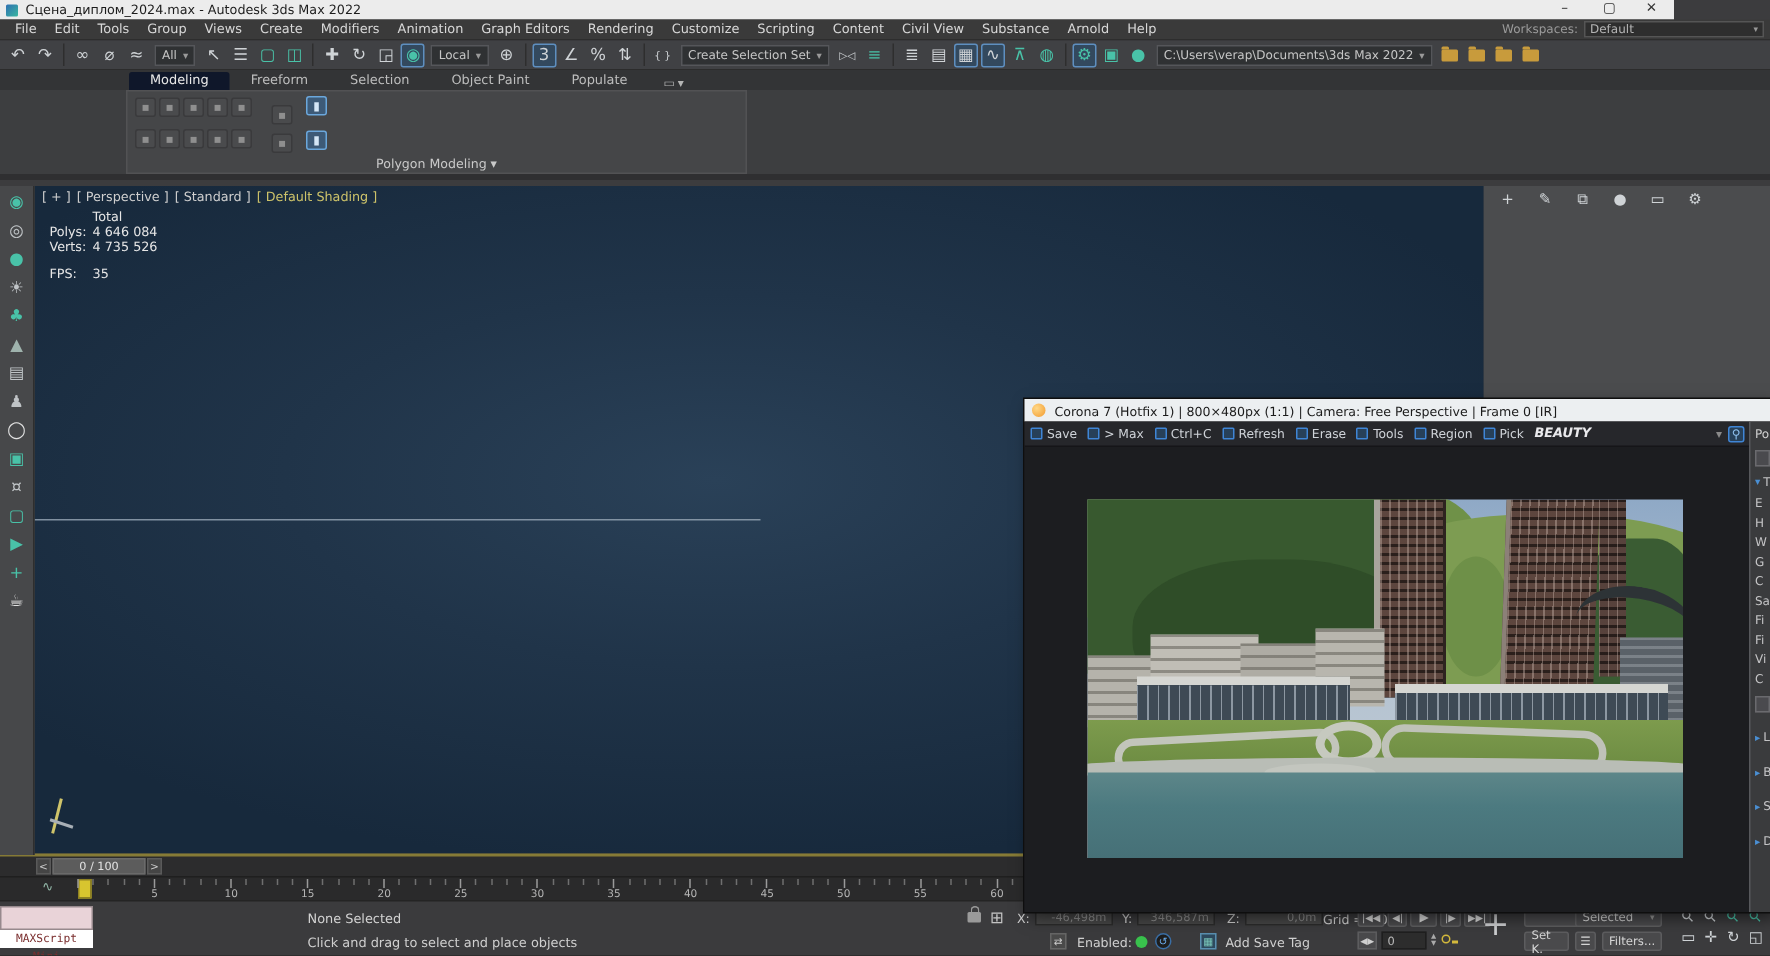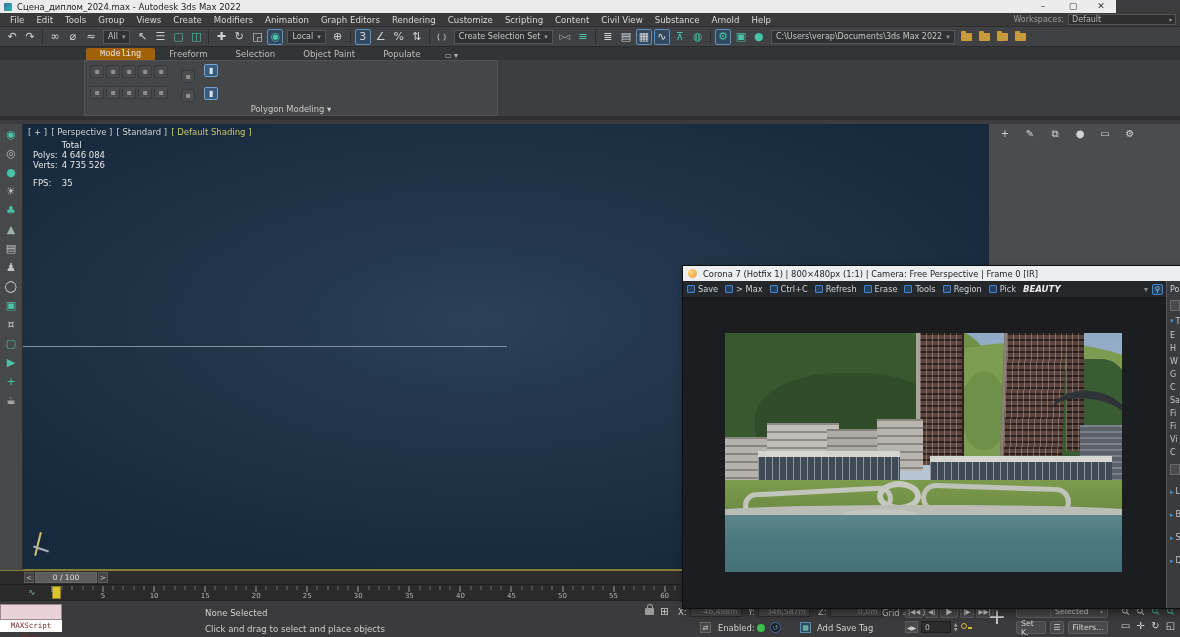--- a/index.html
+++ b/index.html
@@ -12,38 +12,38 @@
   #titlebar .ttext{font-size:8.5px;}
   #titlebar .wctrl{position:absolute;top:0;height:13px;line-height:13px;font-size:9px;color:#333;text-align:center;width:26px;}
   #wmin{right:60px}#wmax{right:30px}#wclose{right:2px}
 
   
   #menubar{position:absolute;left:0;top:13px;width:1180px;height:14px;background:#3a3a3a;border-bottom:1px solid #2d2d2d;display:flex;align-items:center;}
   #menu-items{display:flex;gap:0;padding-left:4px;}
   .menu-item{padding:0 6px;font-size:8.6px;color:#d8d8d8;line-height:14px;cursor:default;}
   #workspaces{position:absolute;right:4px;top:1px;display:flex;align-items:center;gap:4px;}
   #workspaces .wlab{color:#9a9a9a;font-size:8px;}
-  #workspaces .wdd{width:108px;height:11px;background:#2e2e2e;border:1px solid #555;color:#b5b5b5;font-size:8px;line-height:9px;padding:0 3px;display:flex;justify-content:space-between;align-items:center;}
+  #workspaces .wdd{width:120px;height:11px;background:#2e2e2e;border:1px solid #555;color:#b5b5b5;font-size:8px;line-height:9px;padding:0 3px;display:flex;justify-content:space-between;align-items:center;}
 
   
   #maintb{position:absolute;left:0;top:27px;width:1180px;height:20px;background:#404144;border-bottom:1px solid #2c2c2c;display:flex;align-items:center;padding-left:3px;}
   .tb-btn{min-width:16px;height:16px;margin:0 1px;display:flex;align-items:center;justify-content:center;font-size:11px;color:#cfd3d6;border:1px solid transparent;border-radius:2px;}
   .tb-btn.teal{color:#49c2a8;}
   .tb-btn.active{background:#33495e;border-color:#5e8fc0;}
   .tb-sep{width:1px;height:15px;background:#2e2e2e;margin:0 3px;}
   .tb-dd{height:14px;background:#2f3133;border:1px solid #55565a;color:#c6c6c6;font-size:8px;display:flex;align-items:center;gap:4px;padding:0 4px;margin:0 3px;}
   .tb-dd .ar{font-size:7px;color:#9a9a9a;}
   .folder-shape{display:inline-block;width:11px;height:8px;background:#c89b3c;border-radius:1px;position:relative;}
   .folder-shape:before{content:"";position:absolute;left:0;top:-2px;width:5px;height:2px;background:#c89b3c;border-radius:1px 1px 0 0;}
   .tinytxt{font-size:7px !important;}
 
   
   #ribbon-tabs{position:absolute;left:0;top:47px;width:1180px;height:13px;background:#333436;display:flex;align-items:flex-end;padding-left:86px;}
   .rtab{padding:1px 14px;font-size:8.6px;color:#bdbdbd;}
-  .rtab.active{background:#a16207;color:#e8e8e8;border-radius:2px 2px 0 0;font-family:Liberation Mono, monospace;}
+  .rtab.active{background:#0f172a;color:#e8e8e8;border-radius:2px 2px 0 0;}
   #ribbon-disp{display:flex;align-items:center;gap:2px;margin-left:10px;color:#b5b5b5;font-size:8px;}
   #ribbon-body{position:absolute;left:0;top:60px;width:1180px;height:60px;background:#3d3e40;border-bottom:4px solid #2f2f31;}
   #poly-panel{position:absolute;left:84px;top:0px;width:414px;height:56px;background:#454648;border:1px solid #525254;}
   .rb-ic{width:14px;height:13px;background:#4a4b4d;border:1px solid #3a3a3c;border-radius:2px;display:flex;align-items:center;justify-content:center;font-size:8px;color:#8f8f8f;margin:1px;}
   .rb-ic.blue{border-color:#6ba7dc;background:#3d5a77;color:#d4e6f6;}
   #poly-rows{position:absolute;left:4px;top:3px;display:flex;flex-direction:column;gap:6px;}
   #poly-rows .prow{display:flex;}
   #poly-midcol{position:absolute;left:95px;top:8px;display:flex;flex-direction:column;gap:4px;}
   #poly-bluecol{position:absolute;left:118px;top:2px;display:flex;flex-direction:column;gap:8px;}
   #poly-label{position:absolute;left:0;bottom:1px;width:100%;text-align:center;font-size:8.4px;color:#c9c9c9;}

